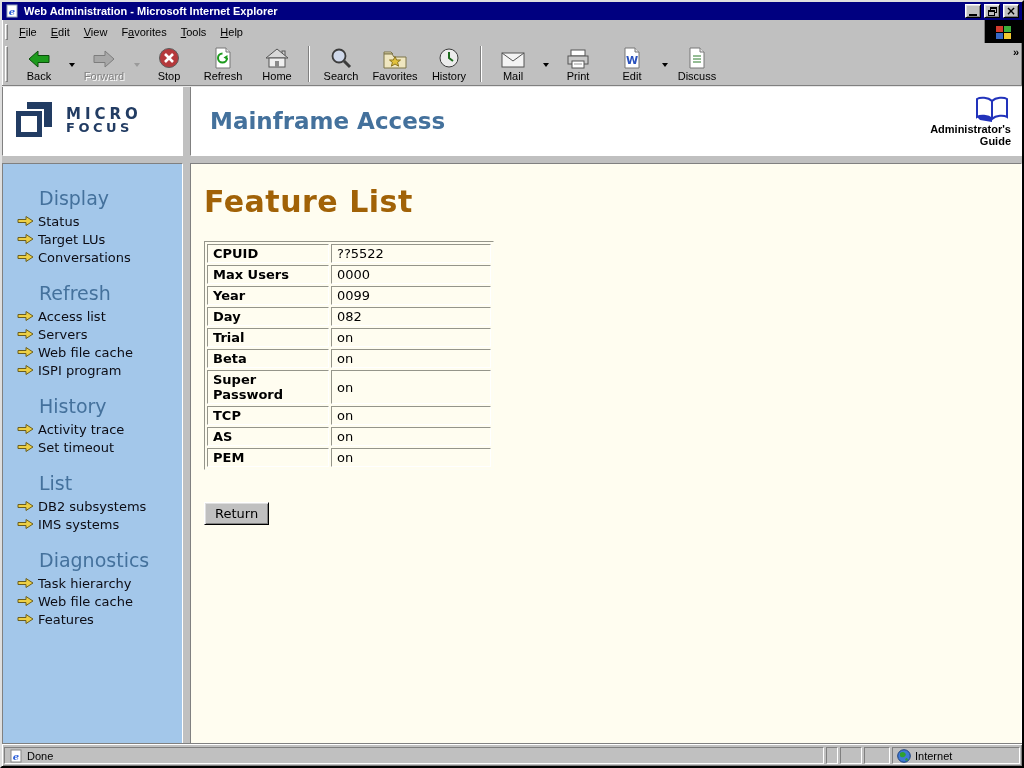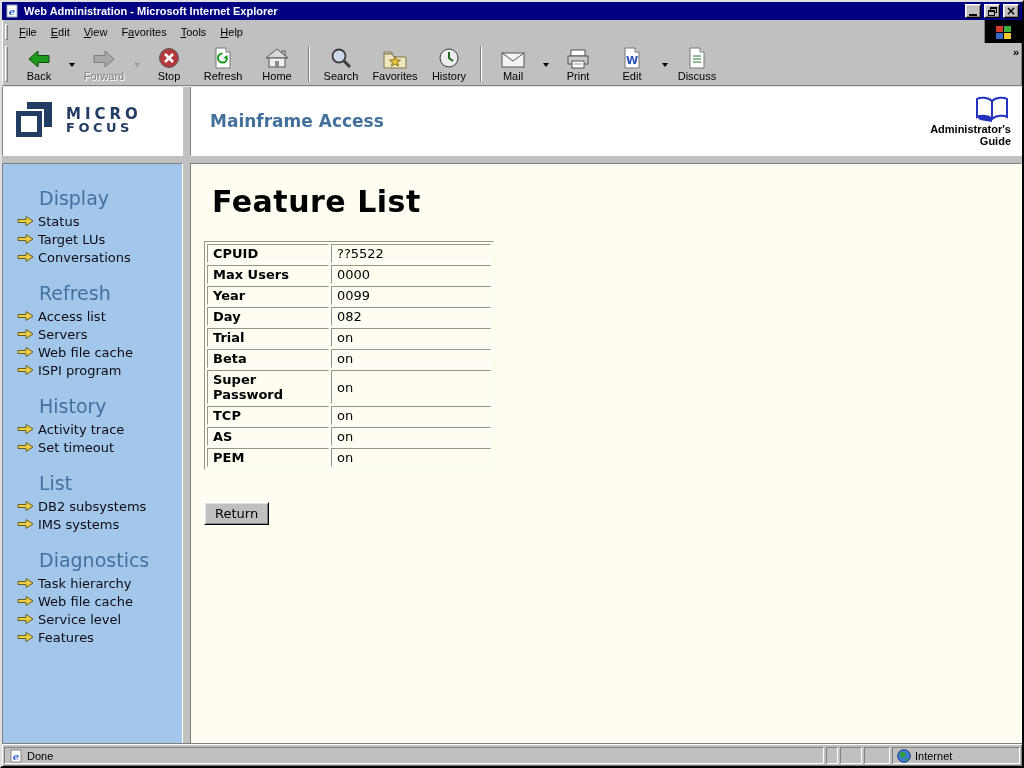--- a/index.html
+++ b/index.html
@@ -55,33 +55,33 @@
   .header-right { grid-column:3; grid-row:1; background:#fff; display:flex; align-items:center; padding:0 10px 0 19px; }
 
   
   .mf-logo { display:flex; align-items:center; gap:9px; }
   .mf-mark { position:relative; width:44px; height:44px; }
   .mf-back { position:absolute; top:3px; left:14px; width:25px; height:25px; background:#223c63; }
   .mf-front { position:absolute; top:12px; left:3px; width:26px; height:26px; background:#fff; border:5px solid #223c63; box-shadow:0 0 0 2px #fff; }
   .mf-text { color:#223c63; font-family:"DejaVu Sans",sans-serif; font-weight:bold; font-size:15px; line-height:13px; letter-spacing:4px; }
   .mf-text .l2 { font-size:13px; letter-spacing:3.5px; }
 
-  .header-title { color:#44719c; font-size:17px; font-weight:bold; font-family:"DejaVu Sans",sans-serif; }
+  .header-title { color:#44719c; font-size:23px; font-weight:bold; font-family:"DejaVu Sans",sans-serif; }
   .guide { margin-left:auto; display:flex; flex-direction:column; align-items:flex-end; text-align:right; font-size:11px; font-weight:bold; color:#000; line-height:12px; font-family:"Liberation Sans",sans-serif; cursor:pointer; }
 
   
   .sidebar { grid-column:1; grid-row:3; background:#a3c7ea; padding-top:23px; font-family:"DejaVu Sans",sans-serif; }
   .nav-section { margin-bottom:16px; }
   .nav-heading { color:#44719c; font-size:19px; padding-left:36px; margin-bottom:3px; }
   .nav-item { display:flex; align-items:center; padding-left:14px; height:18px; font-size:13px; color:#0c0c14; cursor:pointer; white-space:nowrap; }
   .nav-item svg { margin-right:4px; flex:0 0 auto; }
 
   
   .content { grid-column:3; grid-row:3; background:#fffdf0; padding:14px 0 0 13px; font-family:"DejaVu Sans",sans-serif; }
-  .page-title { font-size:30px; font-weight:bold; color:#000000; margin:6px 0 22px 8px; letter-spacing:0.5px; }
+  .page-title { font-size:30px; font-weight:bold; color:#a16207; margin:6px 0 22px 0; letter-spacing:0.5px; }
   .feature-table { border-collapse:separate; border-spacing:2px; border:1px solid; border-color:#95958a #fdfdf4 #fdfdf4 #95958a; font-size:13px; }
   .feature-table td { border:1px solid; border-color:#95958a #fff #fff #95958a; padding:1px 5px; height:19px; background:#fffdf0; }
   .feature-table td.lbl { font-weight:bold; width:122px; }
   .feature-table td.val { width:160px; }
   .return-btn { margin-top:32px; background:#c0c0c0; border:1px solid; border-color:#fff #000 #000 #fff;
     box-shadow: inset 1px 1px 0 #dfdfdf, inset -1px -1px 0 #808080; padding:3px 10px; font-size:13px;
     font-family:"DejaVu Sans",sans-serif; color:#000; cursor:pointer; }
 
   
   .statusbar { height:22px; flex:0 0 auto; display:flex; gap:2px; padding:2px 2px; align-items:stretch; border-top:1px solid #fff; box-shadow:0 -1px 0 #808080; font-size:11px; }
@@ -403,26 +403,20 @@
             <svg width="17" height="10" viewBox="0 0 17 10">
               <polygon points="1,3.5 9,3.5 9,0.5 16,5 9,9.5 9,6.5 1,6.5" fill="#eccf44" stroke="#6b5e1e"></polygon>
             </svg>
             <span>Task hierarchy</span>
           </div>
         <div class="nav-item">
             <svg width="17" height="10" viewBox="0 0 17 10">
               <polygon points="1,3.5 9,3.5 9,0.5 16,5 9,9.5 9,6.5 1,6.5" fill="#eccf44" stroke="#6b5e1e"></polygon>
             </svg>
             <span>Web file cache</span>
-          </div>
-        <div class="nav-item">
-            <svg width="17" height="10" viewBox="0 0 17 10">
-              <polygon points="1,3.5 9,3.5 9,0.5 16,5 9,9.5 9,6.5 1,6.5" fill="#eccf44" stroke="#6b5e1e"></polygon>
-            </svg>
-            <span>Service level</span>
           </div>
         <div class="nav-item">
             <svg width="17" height="10" viewBox="0 0 17 10">
               <polygon points="1,3.5 9,3.5 9,0.5 16,5 9,9.5 9,6.5 1,6.5" fill="#eccf44" stroke="#6b5e1e"></polygon>
             </svg>
             <span>Features</span>
           </div>
       </div>
 
     </div>

